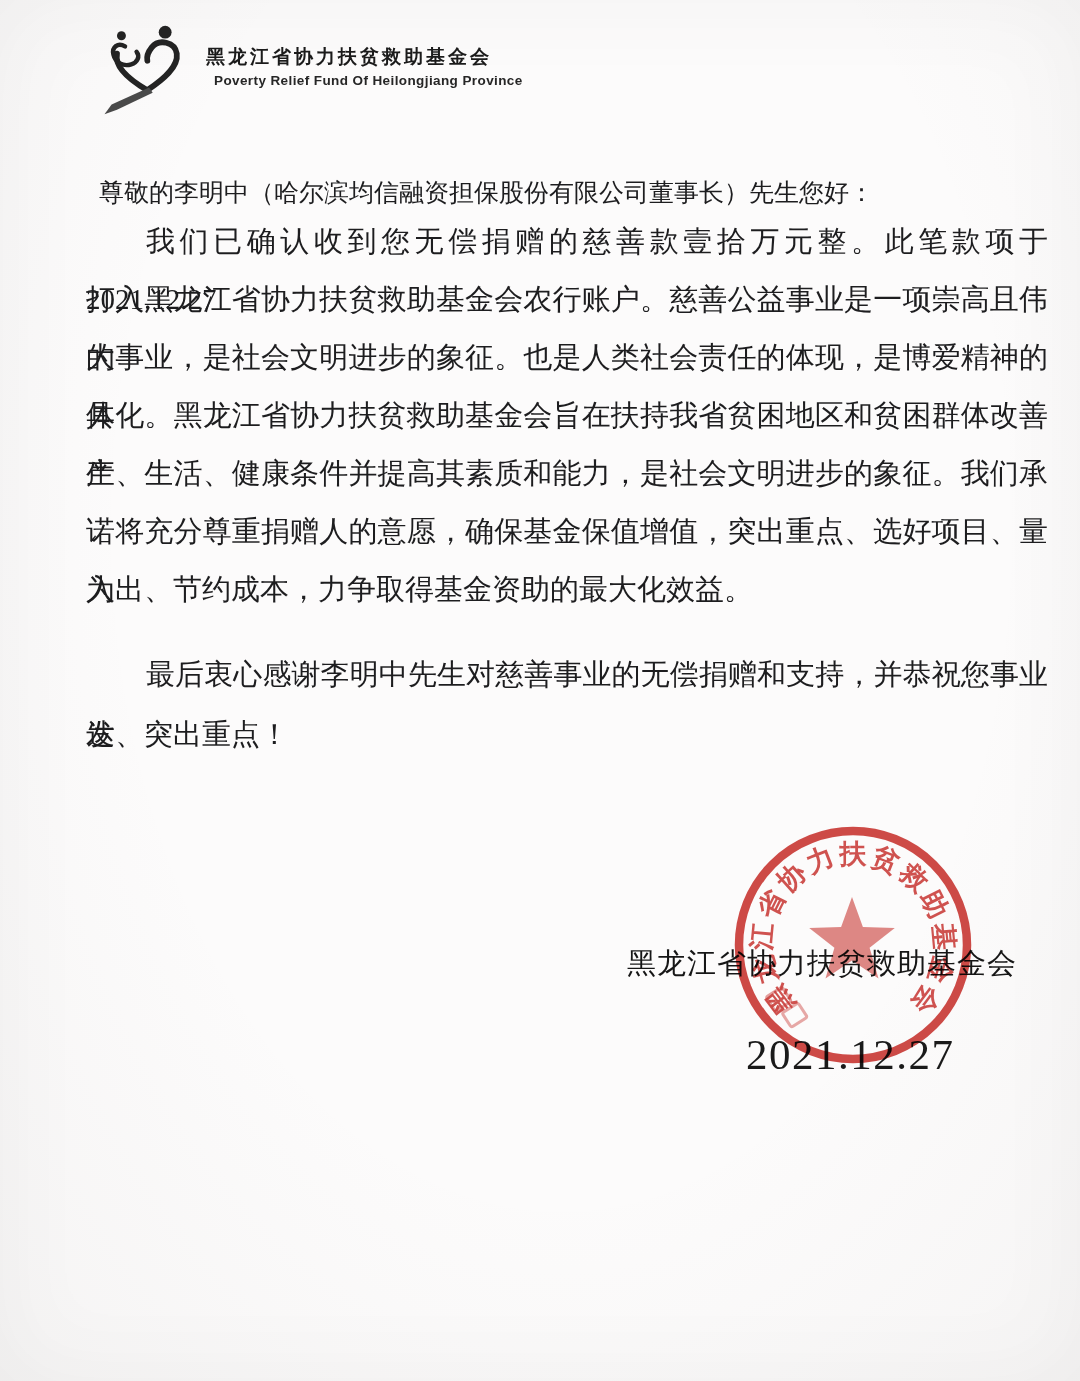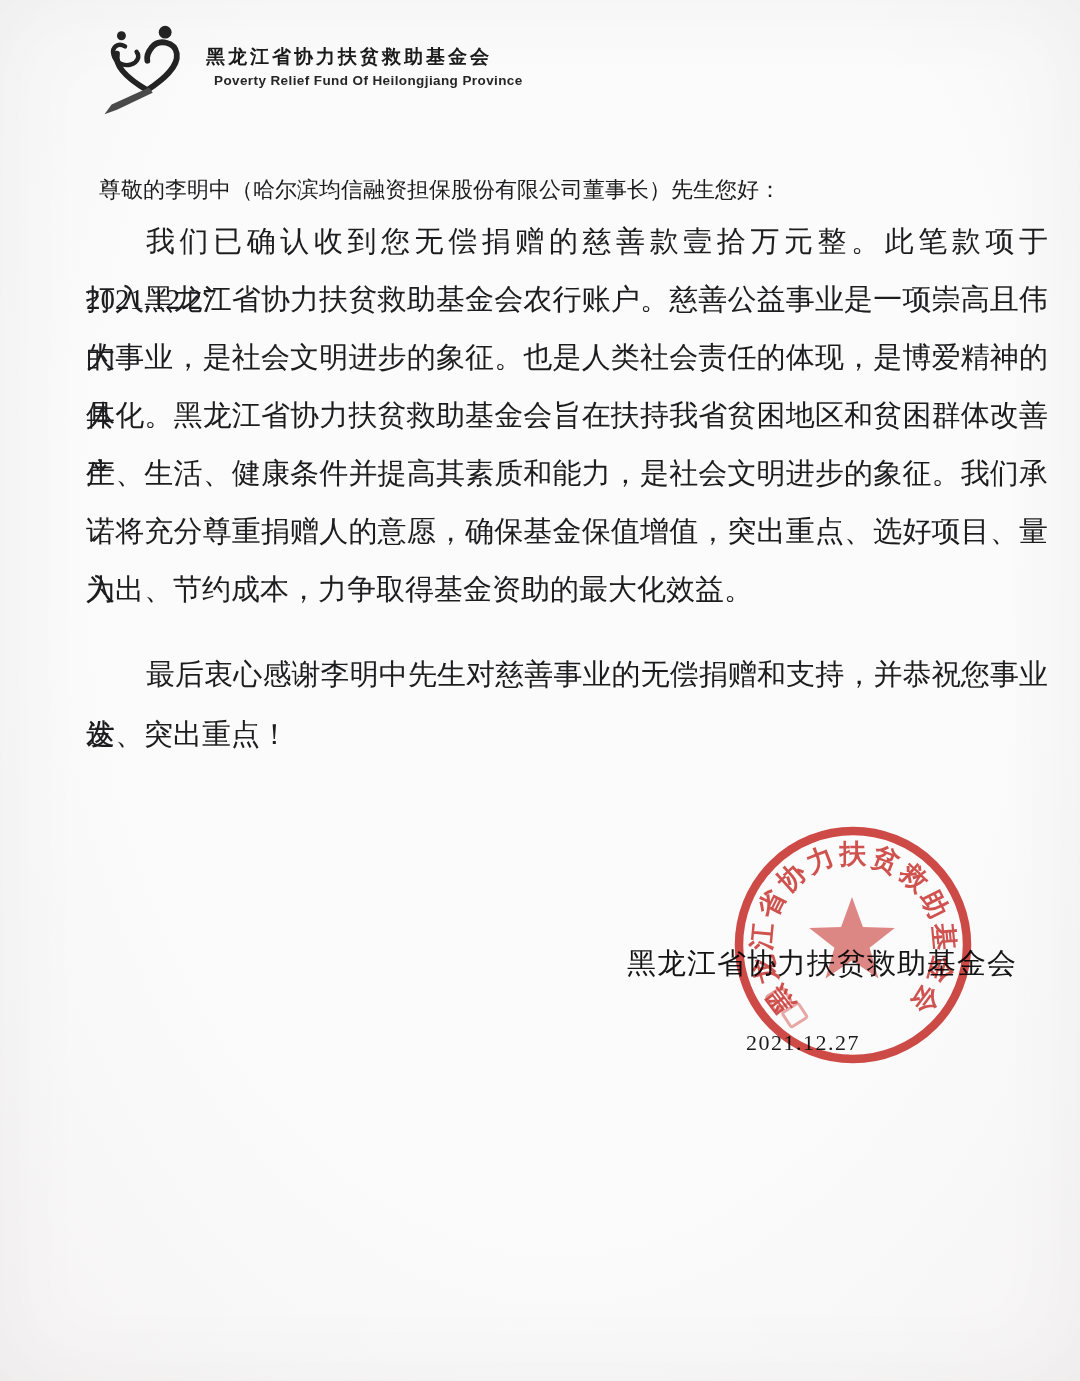--- a/index.html
+++ b/index.html
@@ -43,21 +43,21 @@
     font-size: 13.5px; font-weight: 700; letter-spacing: 0.4px;
     color: #262626;
     font-family: "Liberation Sans", "DejaVu Sans", sans-serif;
     white-space: nowrap;
     margin-left: 8px;
   }
 
   
   .salutation {
     position: absolute; left: 99px; top: 148px; width: 920px;
-    font-size: 22px; line-height: 40px;
+    font-size: 25px; line-height: 40px;
     white-space: nowrap;
   }
   .para { position: absolute; left: 86px; width: 962px; }
   .para-1 { top: 212px; }
   .para-2 { top: 644px; }
   .bline {
     height: 58px; line-height: 58px;
     font-size: 29px;
     text-align: justify;
     text-align-last: justify;
@@ -67,21 +67,21 @@
   .l-last  { text-align: right; text-align-last: left; }
 
   
   .signature {
     position: absolute; left: 627px; top: 944px;
     font-size: 29px; letter-spacing: 1px; white-space: nowrap;
     color: #161616;
   }
   .sign-date {
     position: absolute; left: 746px; top: 1030px;
-    font-size: 22px; letter-spacing: 1.5px; white-space: nowrap;
+    font-size: 43px; letter-spacing: 1.5px; white-space: nowrap;
     color: #1a1a1a;
   }
 
   
   .seal {
     position: absolute; left: 723px; top: 815px;
     width: 260px; height: 260px;
     mix-blend-mode: multiply;
     opacity: 0.92;
     filter: blur(0.4px);

